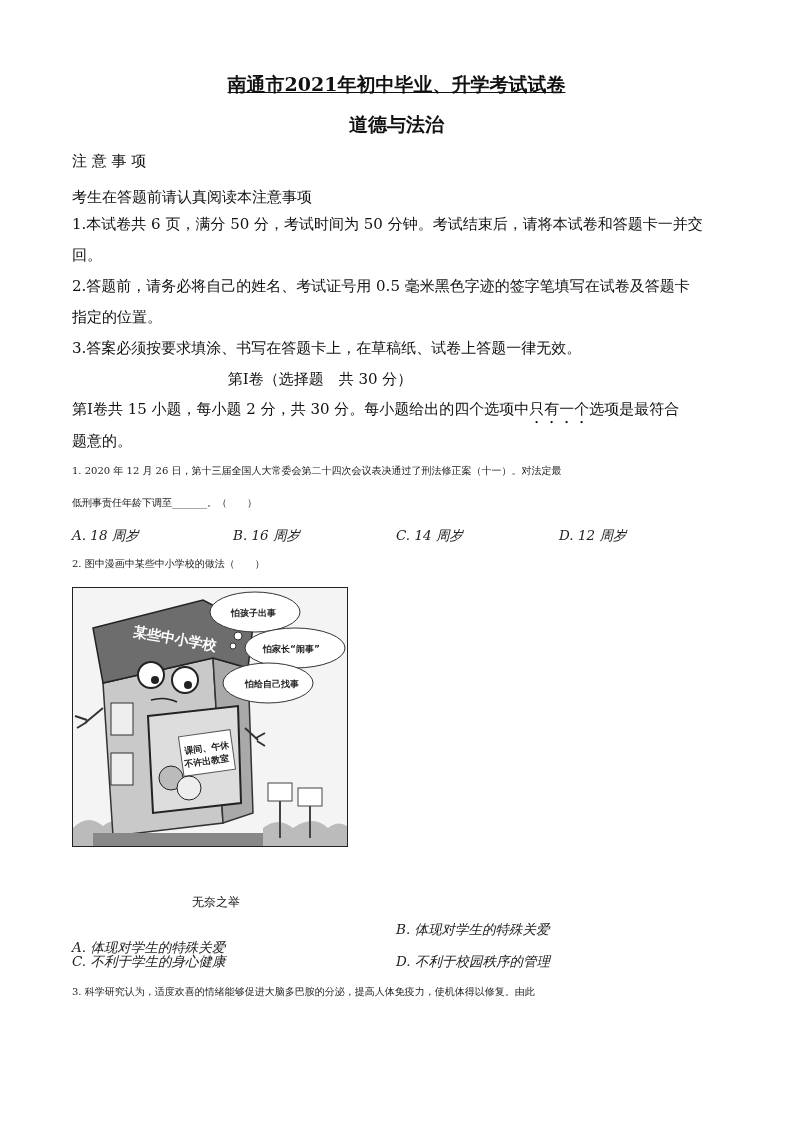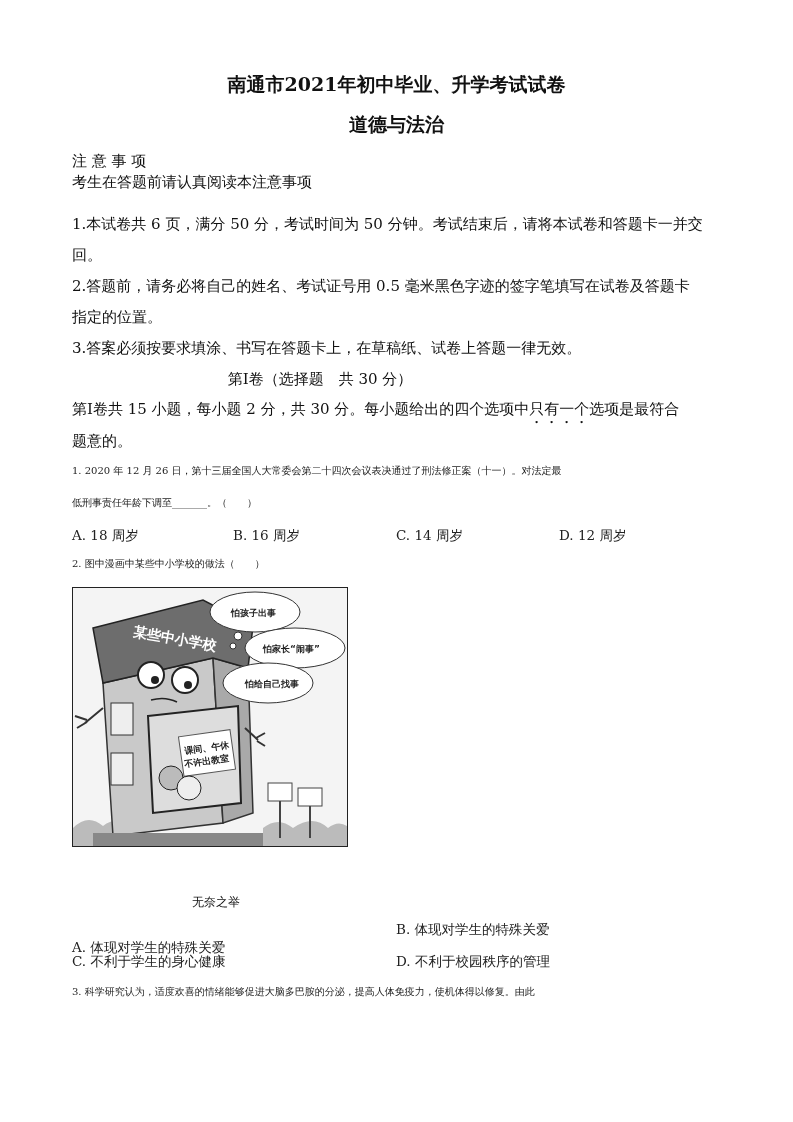--- a/index.html
+++ b/index.html
@@ -3,30 +3,30 @@
 <meta charset="utf-8">
 <style>
   html, body { margin: 0; padding: 0; background: #ffffff; }
   body { width: 793px; height: 1122px; position: relative; overflow: hidden; font-family: "DejaVu Serif", "Liberation Serif", serif; color: #111; }
   .abs { position: absolute; white-space: nowrap; }
   .title { font-weight: bold; font-size: 19px; left: 0; width: 793px; text-align: center; }
   .bold { font-weight: normal; font-size: 15px; }
   .norm { font-size: 10px; color: #222; }
   .dot { text-emphasis: dot; -webkit-text-emphasis: dot; text-emphasis-position: under; -webkit-text-emphasis-position: under; }
   .figure { position: absolute; left: 72px; top: 587px; width: 274px; height: 258px; border: 1px solid #222; background: #f7f7f7; overflow: hidden; }
-  .opt { font-size: 13.5px; color: #222; }
+  .opt { font-size: 13.5px; color: #222; font-style: italic; }
 </style>
 </head>
 <body>
 
-<div class="abs title" style="top:72px;">南通市2021年初中毕业、升学考试试卷</div>
+<div class="abs title" style="top:72px;text-decoration:underline;">南通市2021年初中毕业、升学考试试卷</div>
 <div class="abs title" style="top:112px;">道德与法治</div>
 
 <div class="abs bold" style="left:72px; top:152px;">注 意 事 项</div>
-<div class="abs bold" style="left:72px; top:173px;">考生在答题前请认真阅读本注意事项</div>
+<div class="abs bold" style="left:72px; top:188px;">考生在答题前请认真阅读本注意事项</div>
 <div class="abs bold" style="left:72px; top:215px;">1.本试卷共 6 页，满分 50 分，考试时间为 50 分钟。考试结束后，请将本试卷和答题卡一并交</div>
 <div class="abs bold" style="left:72px; top:246px;">回。</div>
 <div class="abs bold" style="left:72px; top:277px;">2.答题前，请务必将自己的姓名、考试证号用 0.5 毫米黑色字迹的签字笔填写在试卷及答题卡</div>
 <div class="abs bold" style="left:72px; top:308px;">指定的位置。</div>
 <div class="abs bold" style="left:72px; top:339px;">3.答案必须按要求填涂、书写在答题卡上，在草稿纸、试卷上答题一律无效。</div>
 
 <div class="abs bold" style="left:0; width:640px; text-align:center; top:370px;">第Ⅰ卷（选择题　共 30 分）</div>
 <div class="abs bold" style="left:72px; top:400px;">
   <span>第Ⅰ卷共 15 小题，每小题 2 分，共 30 分。每小题给出的四个选项中</span><span class="dot">只有一个</span><span>选项是最符合</span>
 </div>

